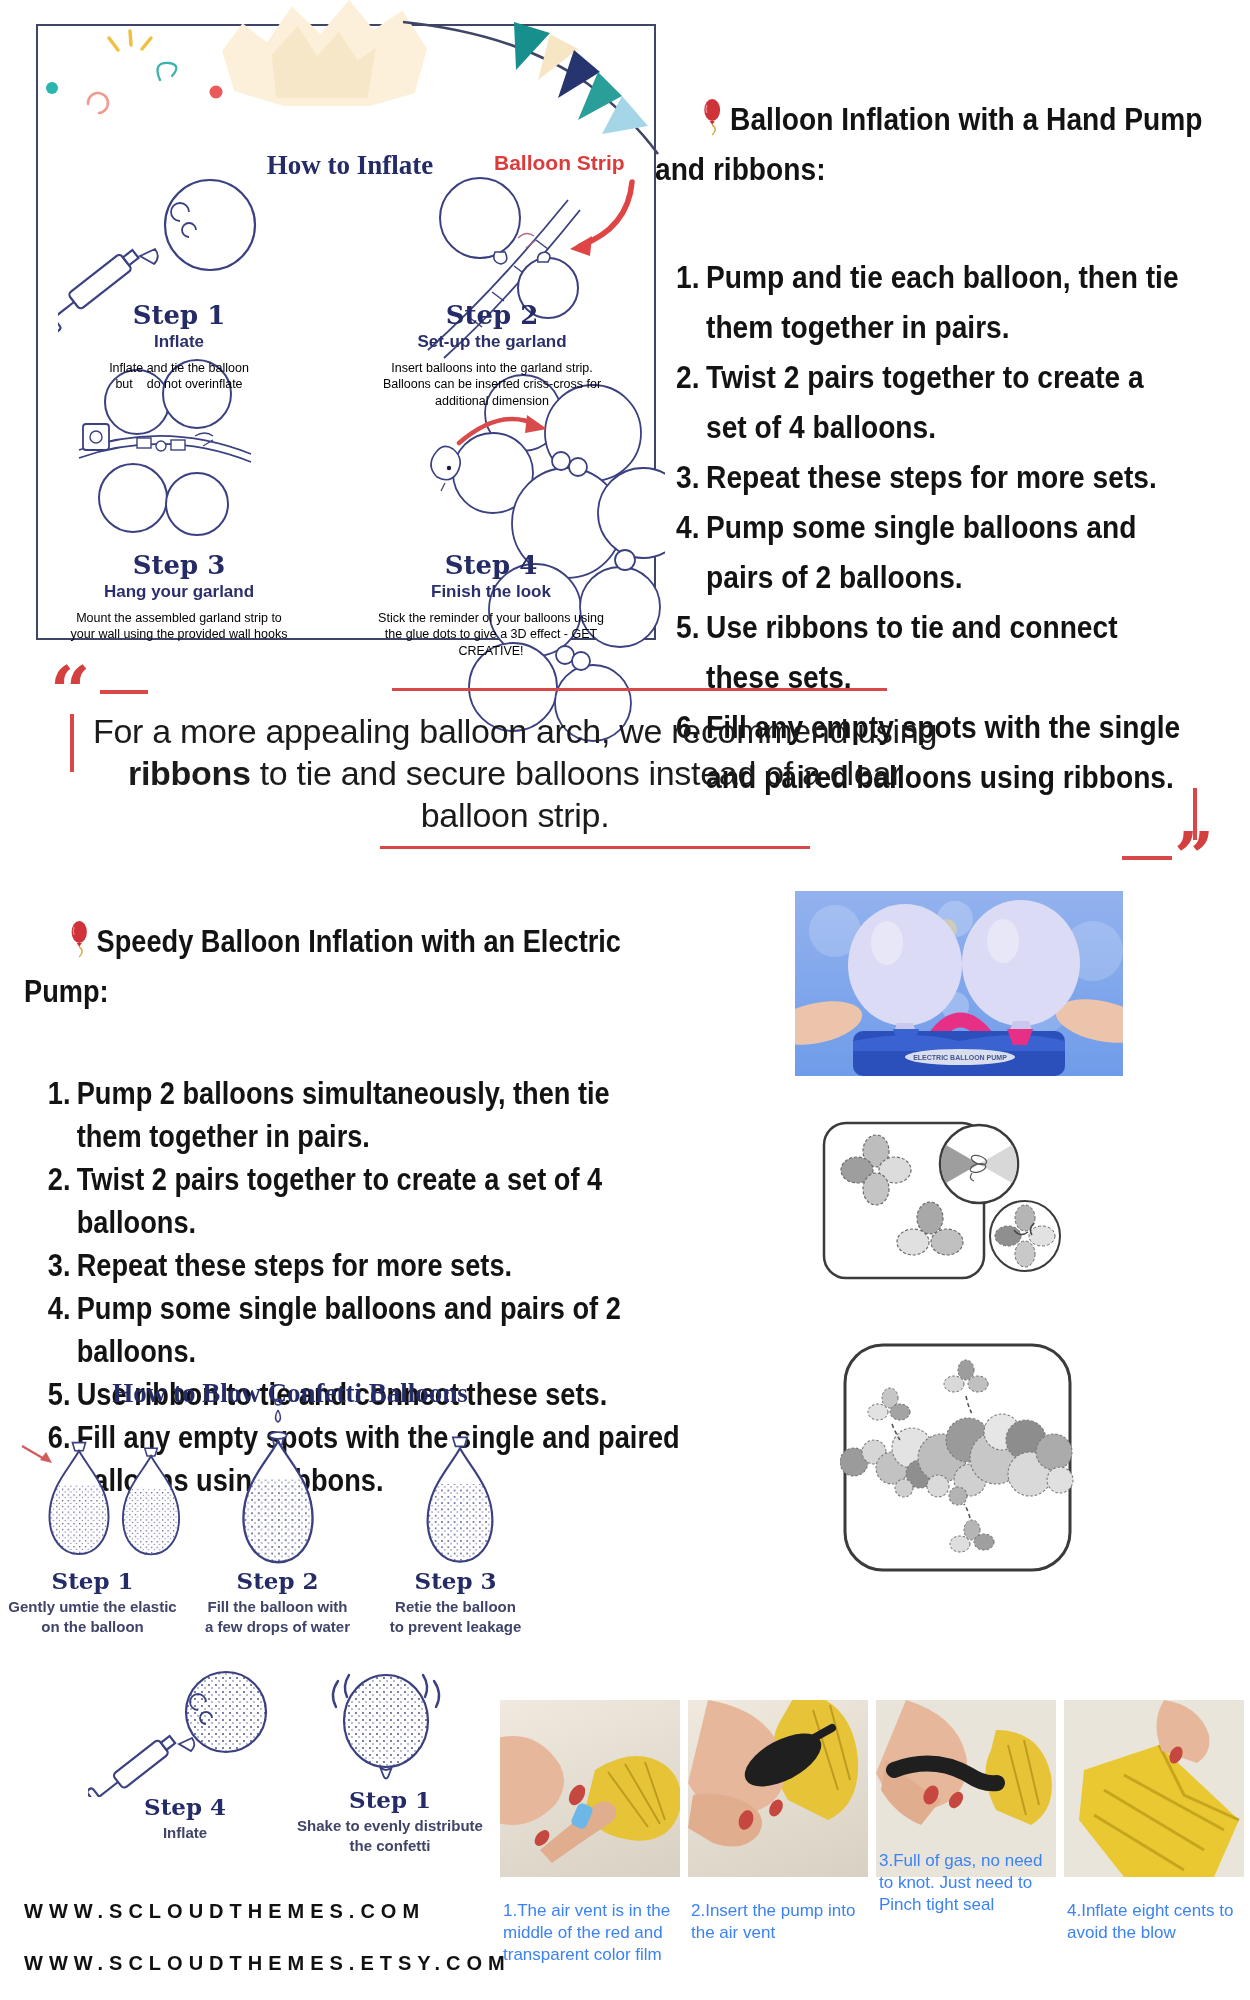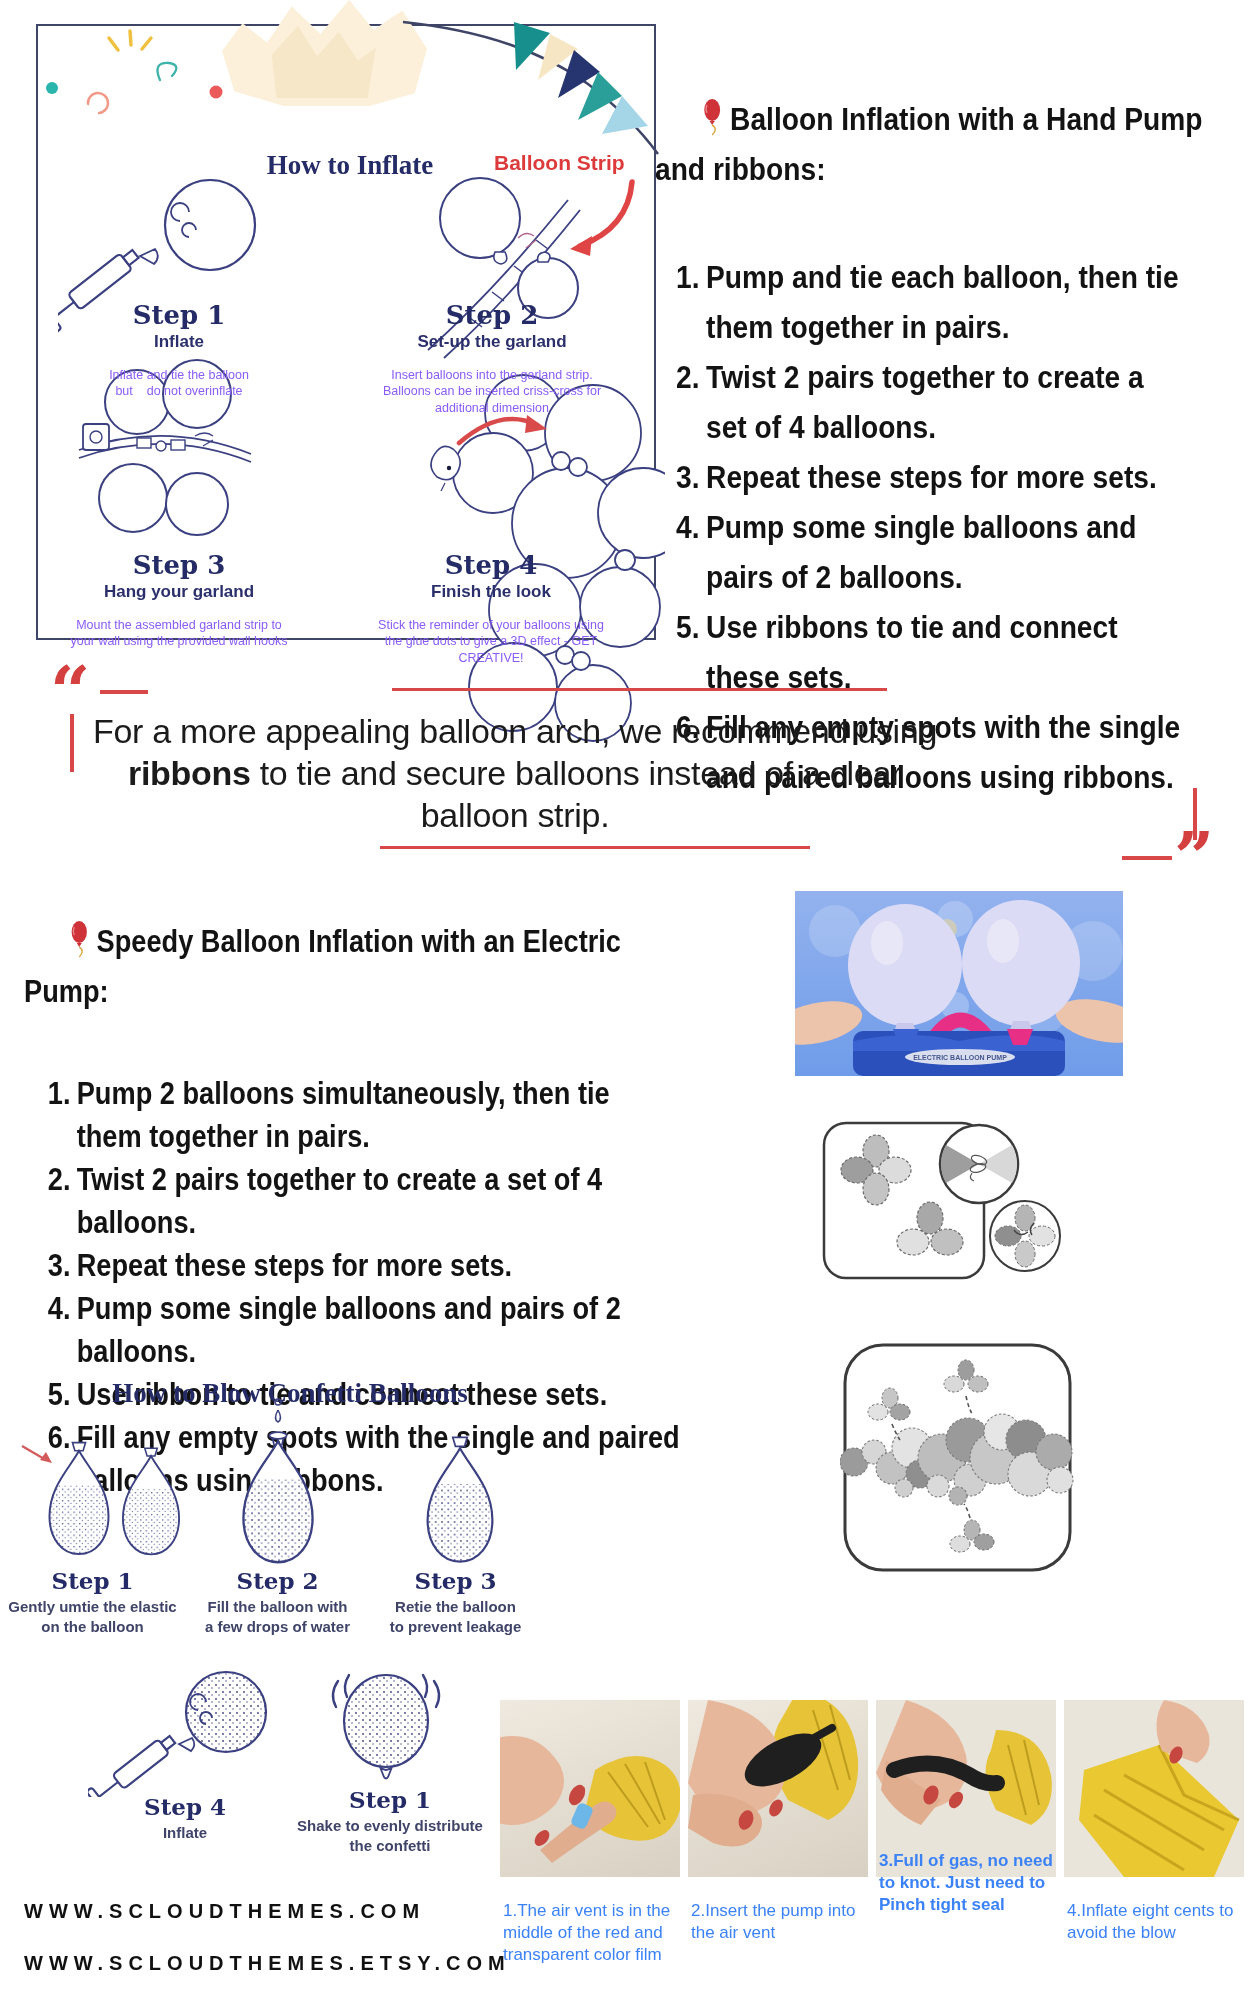--- a/index.html
+++ b/index.html
@@ -7,21 +7,21 @@
        font-family:"Liberation Sans",sans-serif;overflow:hidden;}
   .abs{position:absolute;}
   .serif{font-family:Liberation Serif, serif;font-weight:bold;color:#242b66;}
   .pre{white-space:pre-wrap;}
   .cond{transform:scaleX(.88);transform-origin:0 0;}
   .cond85{transform:scaleX(.85);transform-origin:0 0;}
   
   .card{border:2.5px solid #3f4566;background:transparent;}
   .step-name{font-family:"DejaVu Serif",serif;font-weight:bold;font-size:26px;color:#242b66;}
   .step-head{font-weight:bold;font-size:17px;color:#2b2f6b;margin-top:2px;}
-  .step-cap{font-size:12.5px;color:#8b5cf6;line-height:1.3;margin-top:15px;}
+  .step-cap{font-size:12.5px;color:#000000;line-height:1.3;margin-top:8px;}
   .center{text-align:center;}
   
   .blist{list-style:none;margin:0;padding:0;counter-reset:n;
          font-weight:bold;color:#131313;font-size:32px;}
   .blist li{counter-increment:n;position:relative;padding-left:34px;white-space:pre-wrap;}
   .blist li::before{content:counter(n) ".";position:absolute;left:0;top:0;}
   .hp li{line-height:50px;}
   .ep li{line-height:43px;}
   .bheading{font-weight:bold;color:#131313;font-size:32px;line-height:50px;white-space:pre-wrap;}
   
@@ -492,20 +492,20 @@
     <path d="M100 0 q35 5 45 35 q3 18 -12 28 l-35 -12 q-12 -28 2 -51 z" fill="#e7b79b"></path>
     <ellipse cx="112" cy="55" rx="6" ry="9" fill="#c5473f" transform="rotate(25 112 55)"></ellipse>
   </svg>
 </div>
 
 <div class="abs pcap" style="left:503px;top:1884px;">1.The air vent is in the
 middle of the red and
 transparent color film</div>
 <div class="abs pcap" style="left:691px;top:1884px;">2.Insert the pump into
 the air vent</div>
-<div class="abs pcap" style="left:879px;top:1834px;font-weight:bold;">3.Full of gas, no need
+<div class="abs pcap" style="left:879px;top:1834px;">3.Full of gas, no need
 to knot. Just need to
 Pinch tight seal</div>
 <div class="abs pcap" style="left:1067px;top:1884px;">4.Inflate eight cents to
 avoid the blow</div>
 
 <div class="abs url" style="left:24px;top:1900px;">WWW.SCLOUDTHEMES.COM</div>
 <div class="abs url" style="left:24px;top:1952px;">WWW.SCLOUDTHEMES.ETSY.COM</div>
 
 </body></html>

